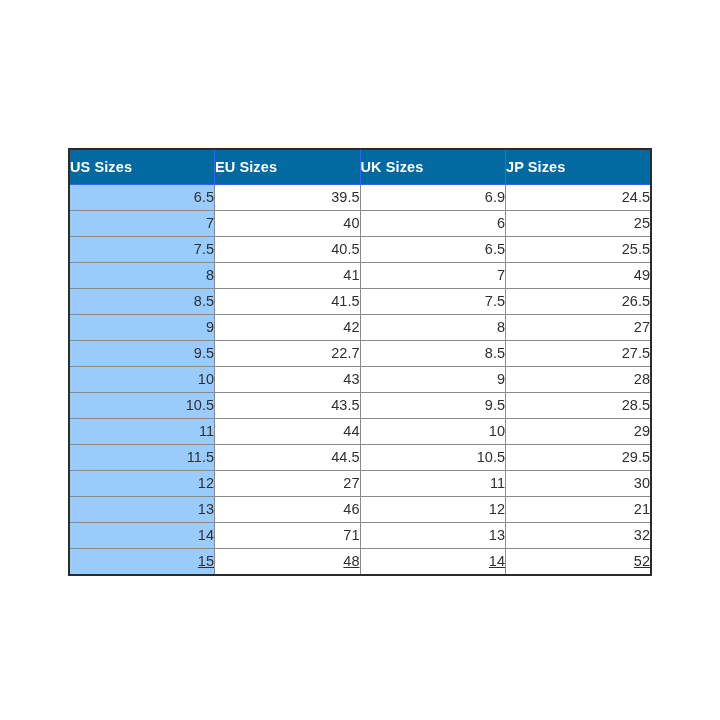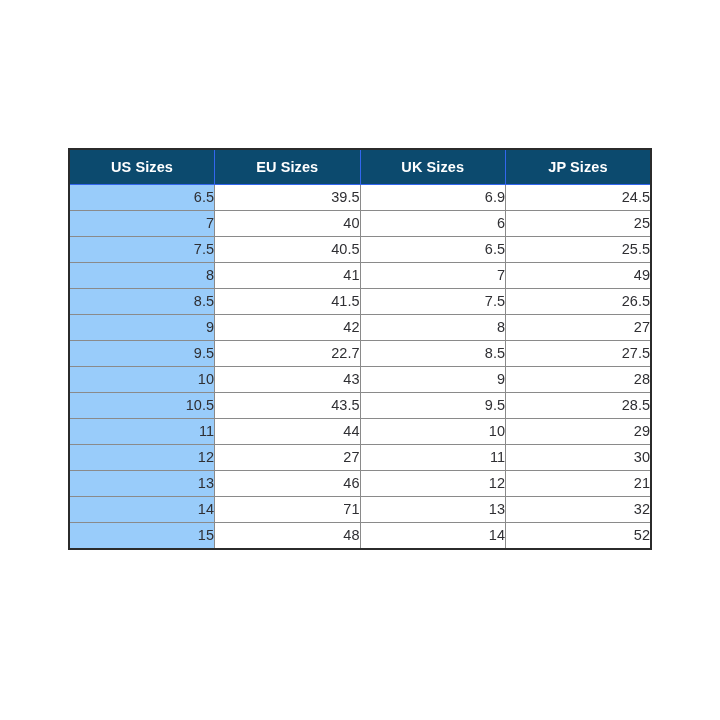--- a/index.html
+++ b/index.html
@@ -36,25 +36,25 @@
     border-collapse: collapse;
     table-layout: fixed;
     border: 2px solid #2b2b2b;
   }
 
   table.size-table col {
     width: 145.5px;
   }
 
   table.size-table th {
-    background: #0c4a6e;
+    background: #0369a1;
     color: #ffffff;
     font-size: 14.5px;
     font-weight: bold;
-    text-align: center;
+    text-align: left;
     height: 34px;
     padding: 0;
     border: 1px solid #3366ee;
     letter-spacing: 0.1px;
   }
 
   table.size-table td {
     height: 25px;
     padding: 0;
     text-align: right;
@@ -64,20 +64,21 @@
     background: #ffffff;
     line-height: 25px;
   }
 
   table.size-table td.col-us {
     background: #99ccfa;
   }
 
   table.size-table tbody tr:last-child td {
     border-bottom: 1px solid #8a8a8a;
+    text-decoration: underline;
   }
 </style>
 </head>
 <body>
 
 <div id="canvas">
 
   <div id="size-table-wrap">
     <table class="size-table">
       <colgroup>
@@ -150,20 +151,26 @@
             <td>9.5</td>
             <td>28.5</td>
           </tr>
           <tr>
             <td class="col-us">11</td>
             <td>44</td>
             <td>10</td>
             <td>29</td>
           </tr>
           <tr>
+            <td class="col-us">11.5</td>
+            <td>44.5</td>
+            <td>10.5</td>
+            <td>29.5</td>
+          </tr>
+          <tr>
             <td class="col-us">12</td>
             <td>27</td>
             <td>11</td>
             <td>30</td>
           </tr>
           <tr>
             <td class="col-us">13</td>
             <td>46</td>
             <td>12</td>
             <td>21</td>

